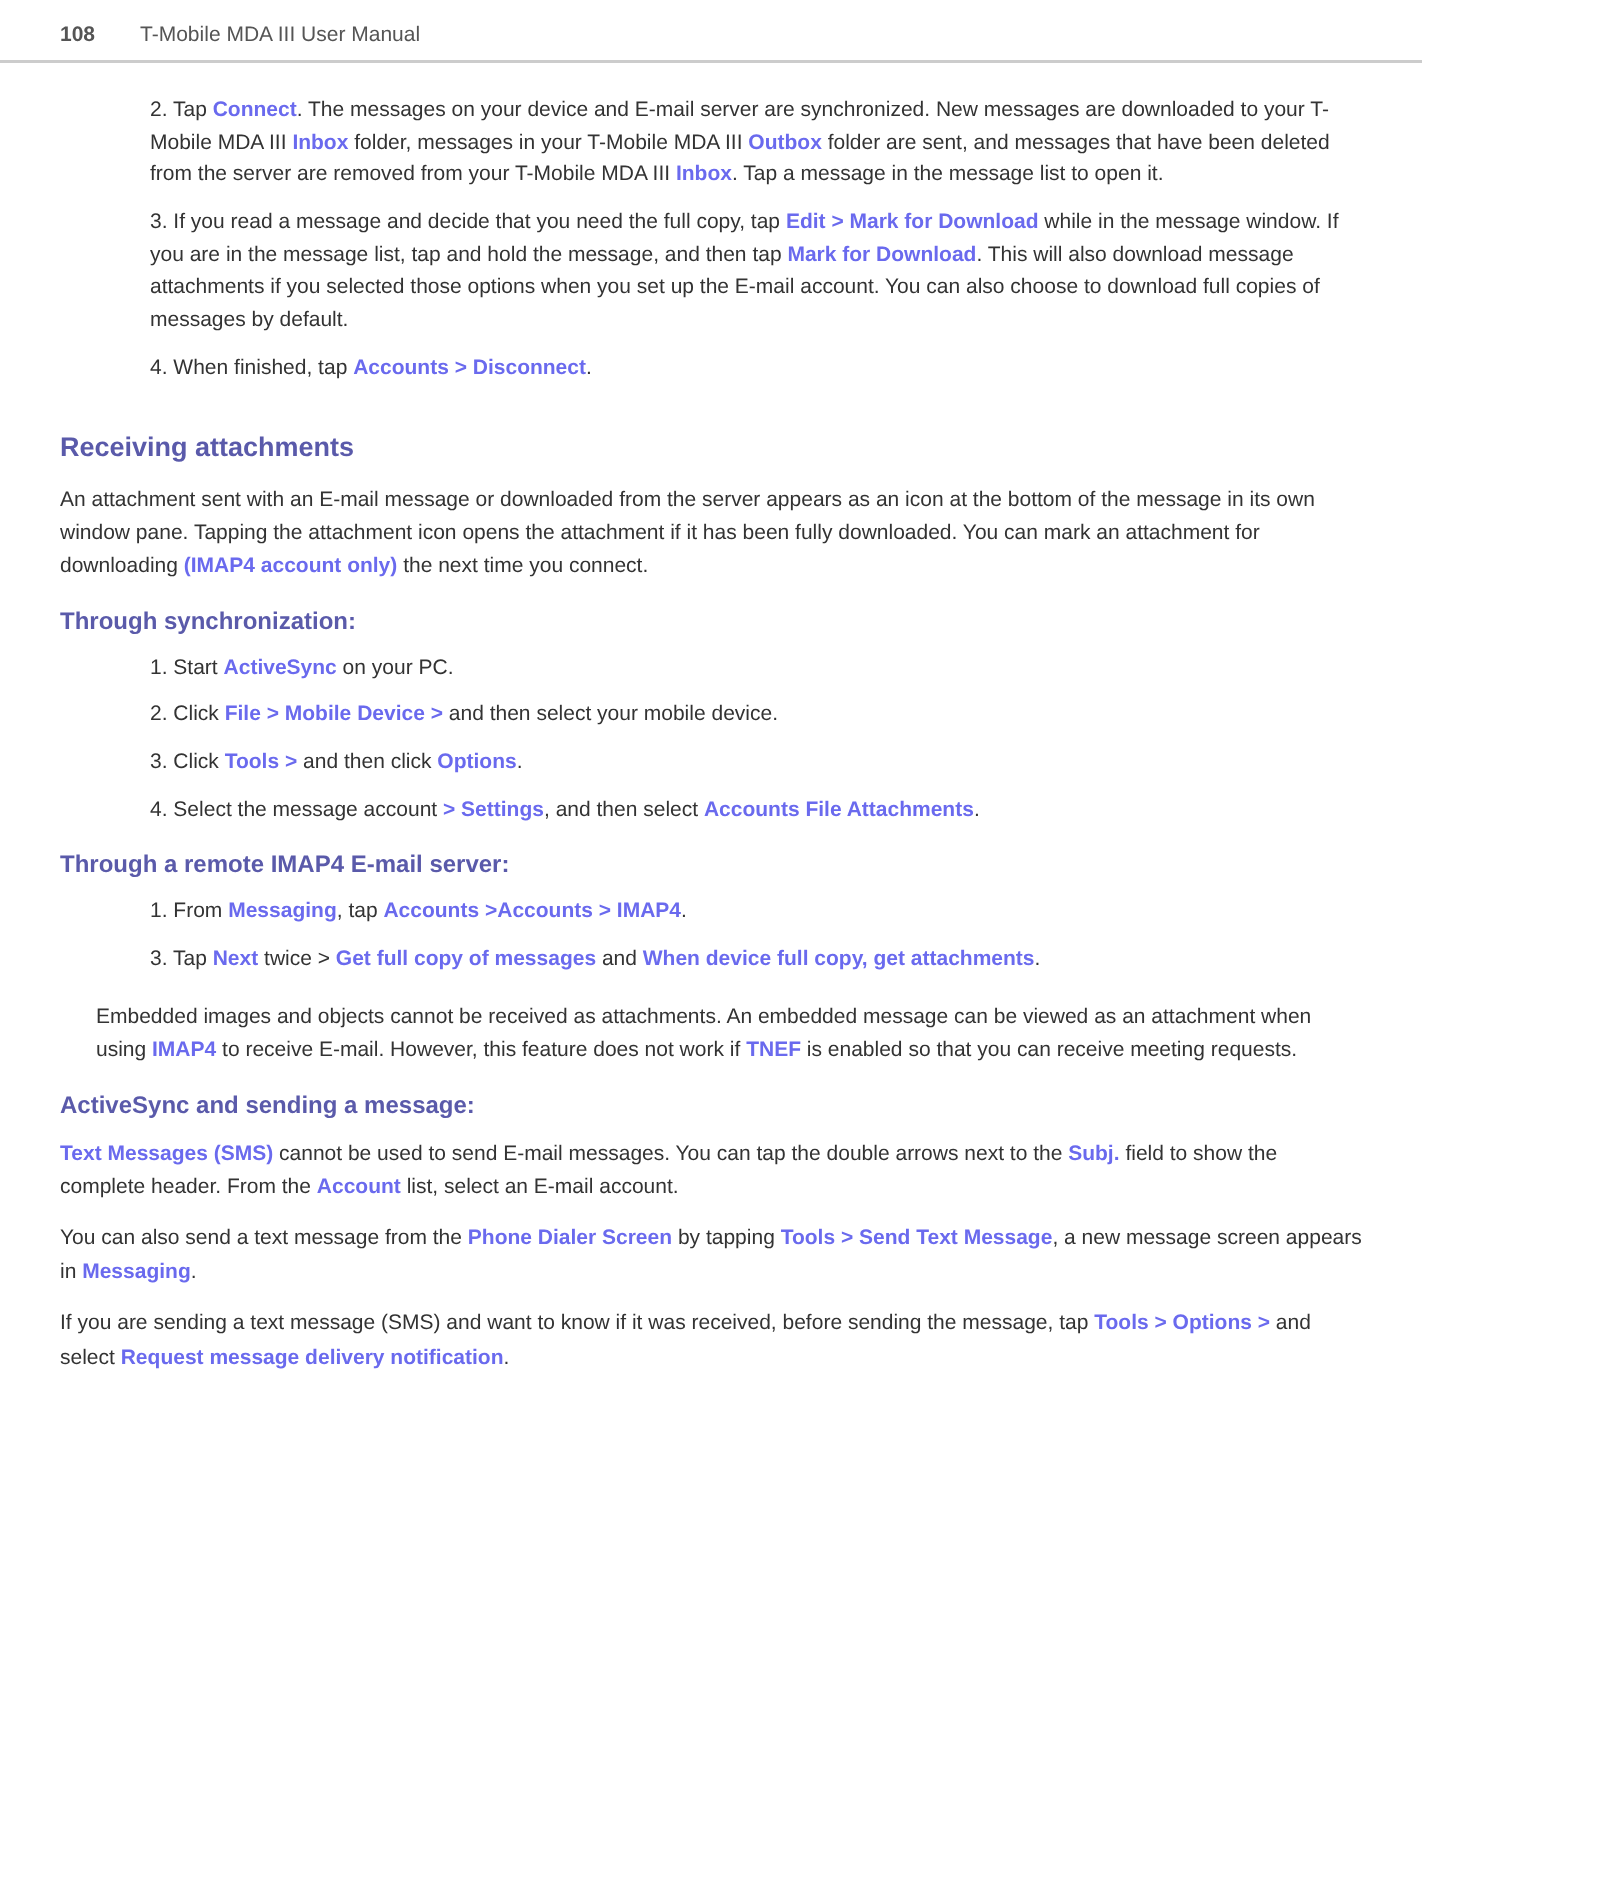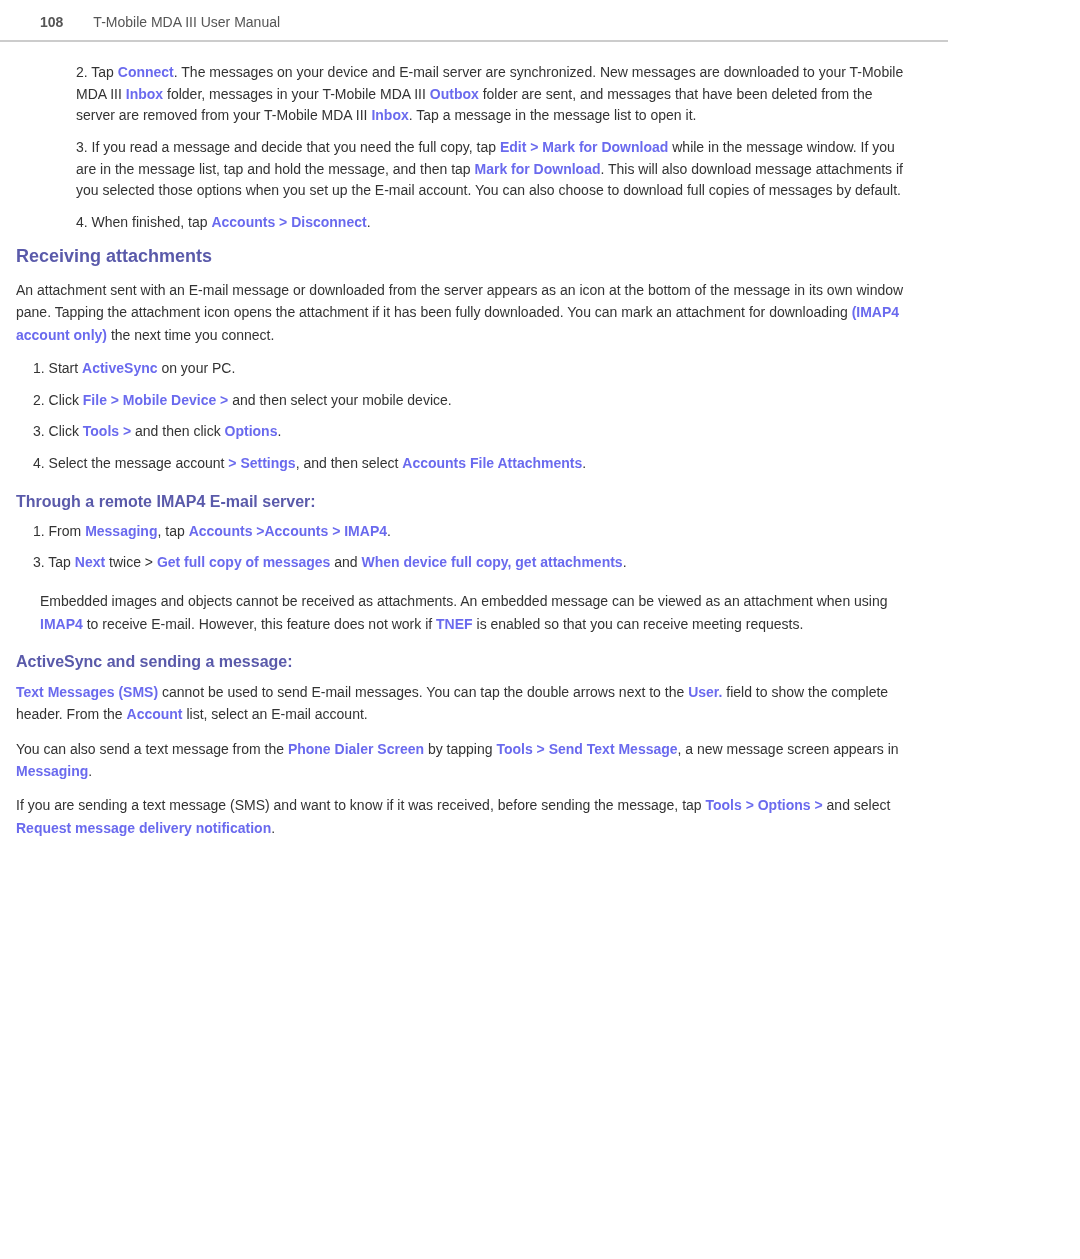--- a/index.html
+++ b/index.html
@@ -39,38 +39,38 @@
       margin-right: 30px;
     }
 
     .header-title {
       font-size: 14px;
       font-weight: normal;
       color: #555555;
     }
 
     .content {
-      padding: 0 40px 40px 16px;
+      padding: 0 40px 40px 40px;
     }
 
     .numbered-list {
       margin-left: 60px;
       margin-bottom: 10px;
     }
 
     .numbered-item {
       margin-bottom: 10px;
       line-height: 1.55;
     }
 
     .section-heading {
       font-size: 18px;
       font-weight: bold;
       color: #5a5aaa;
-      margin-top: 12px;
+      margin-top: 32px;
       margin-bottom: 12px;
     }
 
     .sub-heading {
       font-size: 16px;
       font-weight: bold;
       color: #5a5aaa;
       margin-top: 18px;
       margin-bottom: 10px;
     }
@@ -79,21 +79,21 @@
       line-height: 1.6;
       margin-bottom: 12px;
     }
 
     .link-text {
       color: #6a6aee;
       font-weight: bold;
     }
 
     .indent-block {
-      margin-left: 17px;
+      margin-left: 60px;
     }
   </style>
 </head>
 <body>
 
 <div class="page-container">
 
   <div class="header">
     <span class="header-page-num">108</span>
     <span class="header-title">T-Mobile MDA III User Manual</span>
@@ -119,20 +119,21 @@
       </div>
 
     </div>
 
     <div class="section-heading">Receiving attachments</div>
 
     <div class="body-text">
       An attachment sent with an E-mail message or downloaded from the server appears as an icon at the bottom of the message in its own window pane. Tapping the attachment icon opens the attachment if it has been fully downloaded. You can mark an attachment for downloading <span class="link-text">(IMAP4 account only)</span> the next time you connect.
     </div>
 
+    <div class="sub-heading">Through synchronization:</div>
 
     <div class="indent-block">
       <div class="numbered-item">
         1. Start <span class="link-text">ActiveSync</span> on your PC.
       </div>
       <div class="numbered-item">
         2. Click <span class="link-text">File &gt; Mobile Device &gt;</span> and then select your mobile device.
       </div>
       <div class="numbered-item">
         3. Click <span class="link-text">Tools &gt;</span> and then click <span class="link-text">Options</span>.
@@ -153,21 +154,21 @@
       </div>
     </div>
 
     <div class="body-text" style="margin-top: 16px; margin-left: 24px;">
       Embedded images and objects cannot be received as attachments. An embedded message can be viewed as an attachment when using <span class="link-text">IMAP4</span> to receive E-mail. However, this feature does not work if <span class="link-text">TNEF</span> is enabled so that you can receive meeting requests.
     </div>
 
     <div class="sub-heading">ActiveSync and sending a message:</div>
 
     <div class="body-text">
-      <span class="link-text">Text Messages (SMS)</span> cannot be used to send E-mail messages. You can tap the double arrows next to the <span class="link-text">User.</span> field to show the complete header.  From the <span class="link-text">Account</span> list, select an E-mail account.
+      <span class="link-text">Text Messages (SMS)</span> cannot be used to send E-mail messages. You can tap the double arrows next to the <span class="link-text">Subj.</span> field to show the complete header.  From the <span class="link-text">Account</span> list, select an E-mail account.
     </div>
 
     <div class="body-text">
       You can also send a text message from the <span class="link-text">Phone Dialer Screen</span> by tapping <span class="link-text">Tools &gt; Send Text Message</span>, a new message screen appears in <span class="link-text">Messaging</span>.
     </div>
 
     <div class="body-text">
       If you are sending a text message (SMS) and want to know if it was received, before sending the message, tap <span class="link-text">Tools &gt; Options &gt;</span> and select <span class="link-text">Request message delivery notification</span>.
     </div>
 

